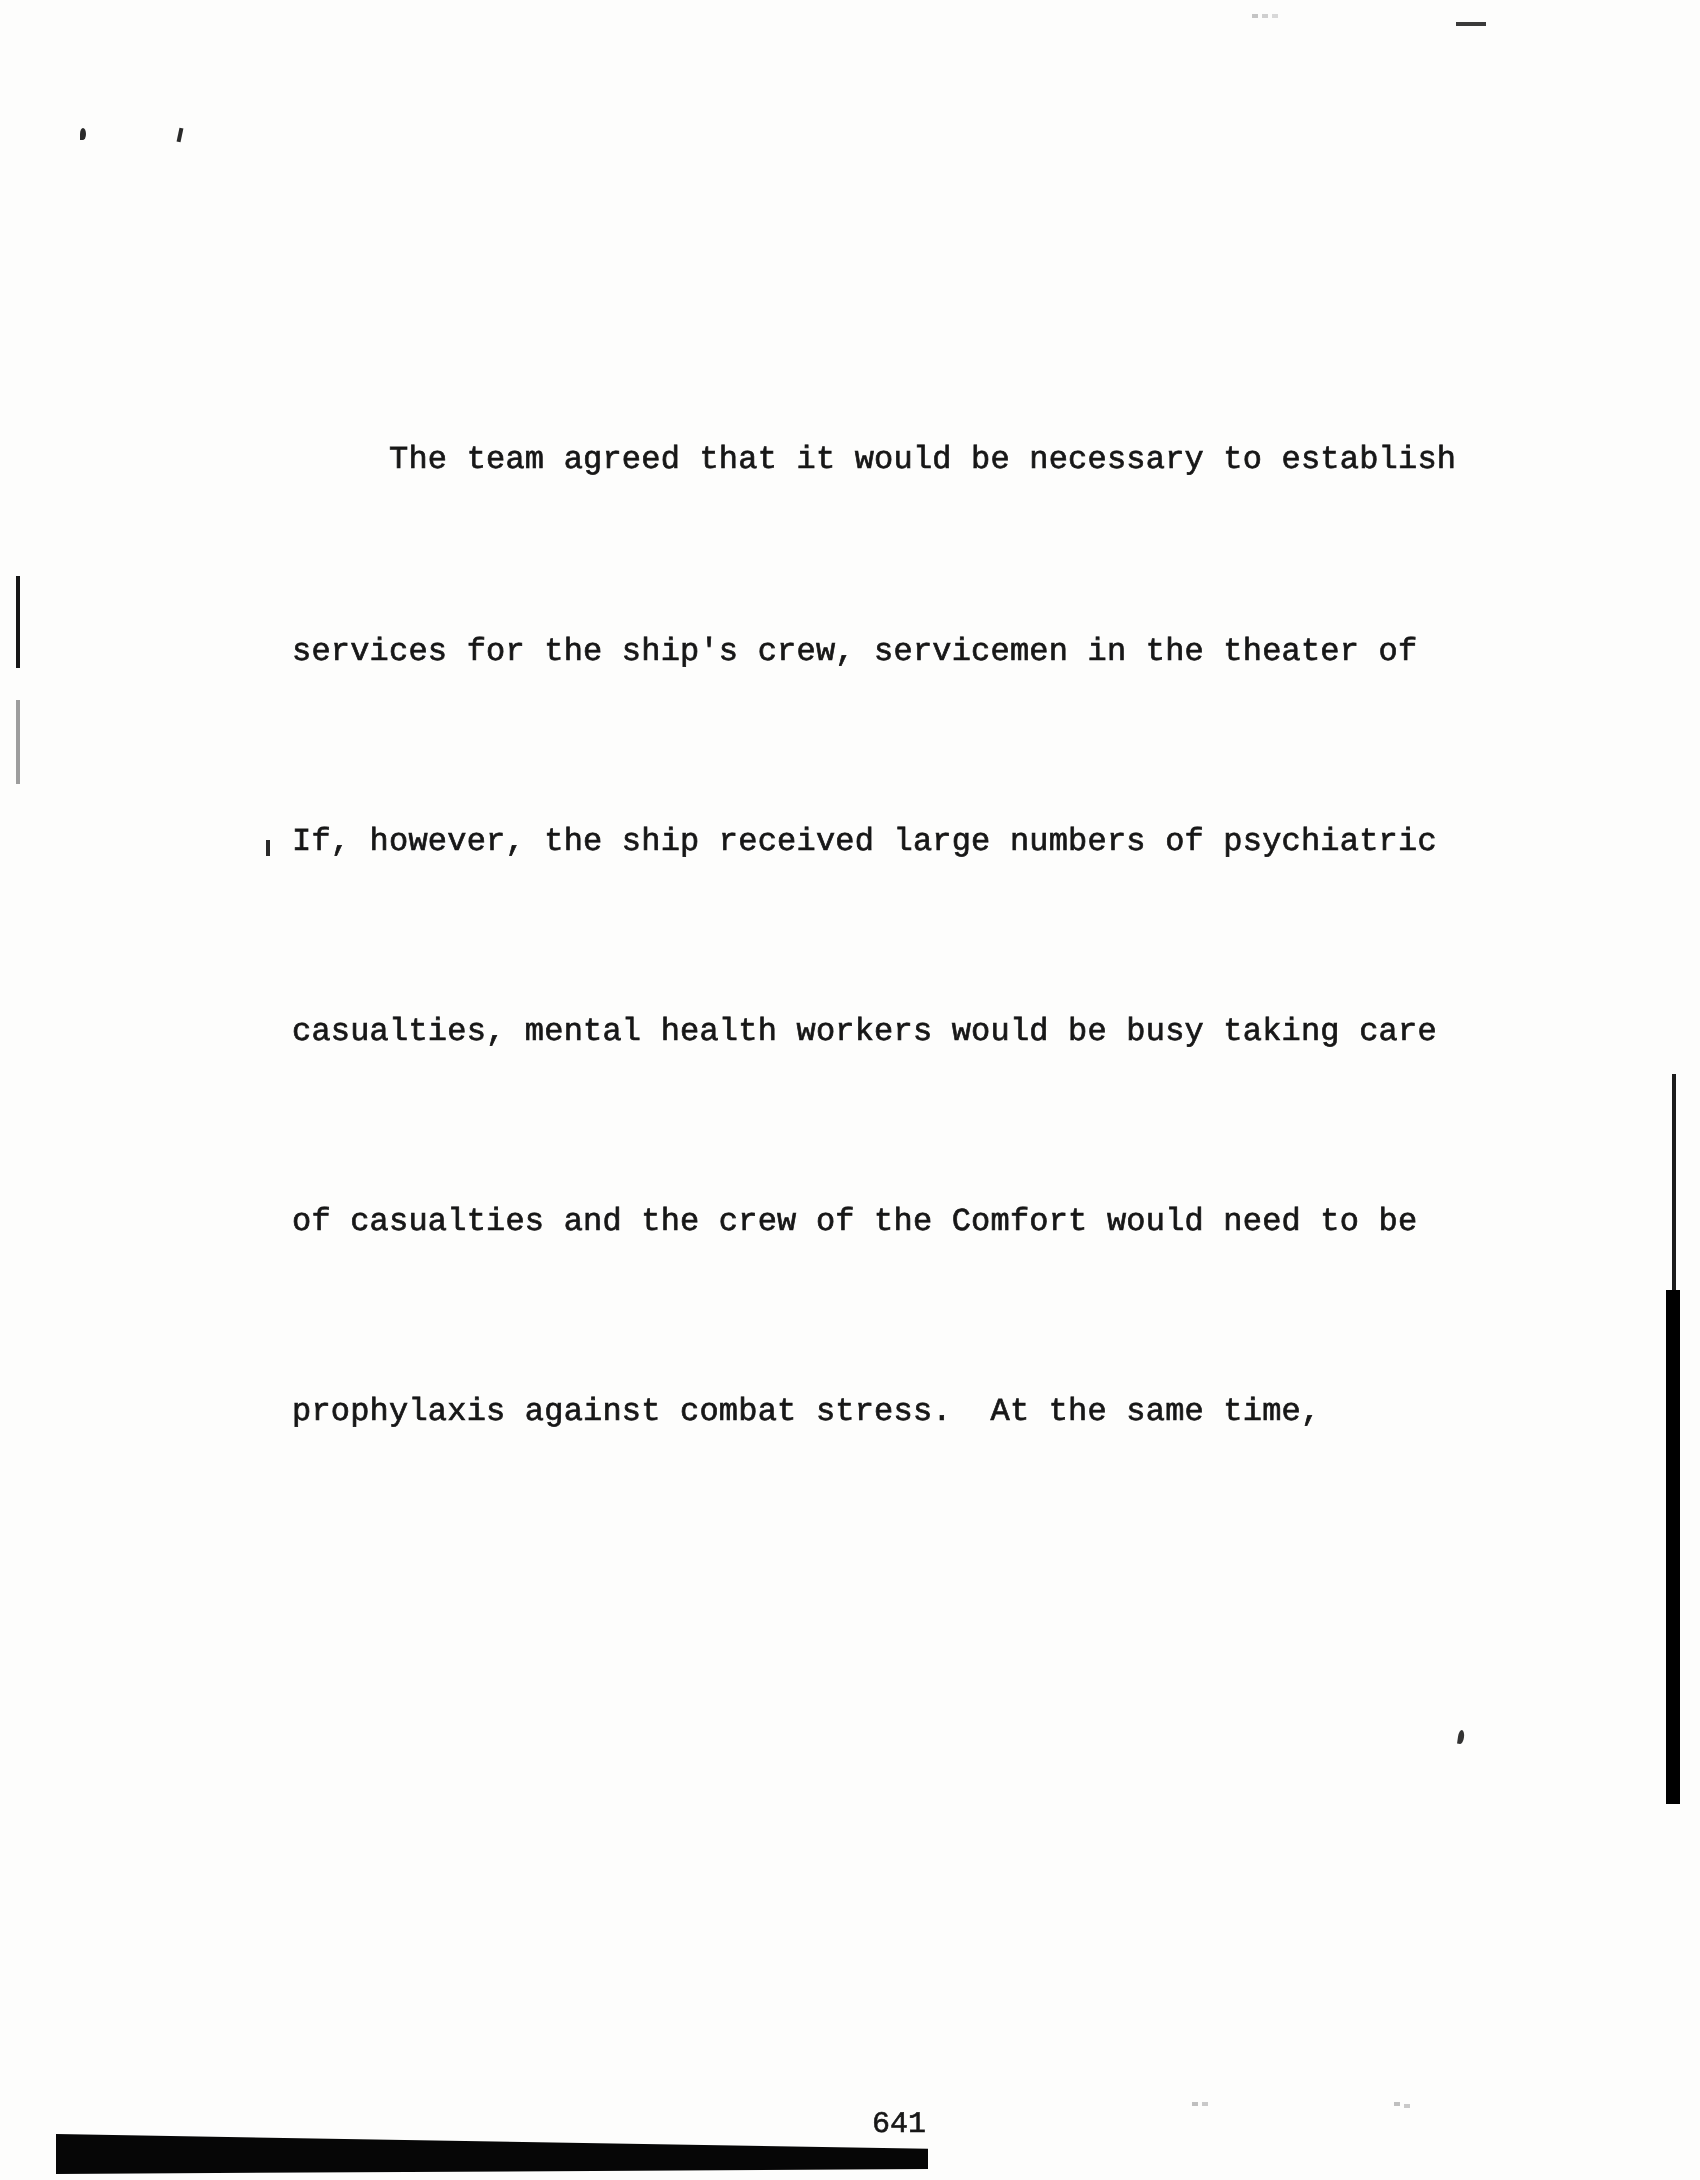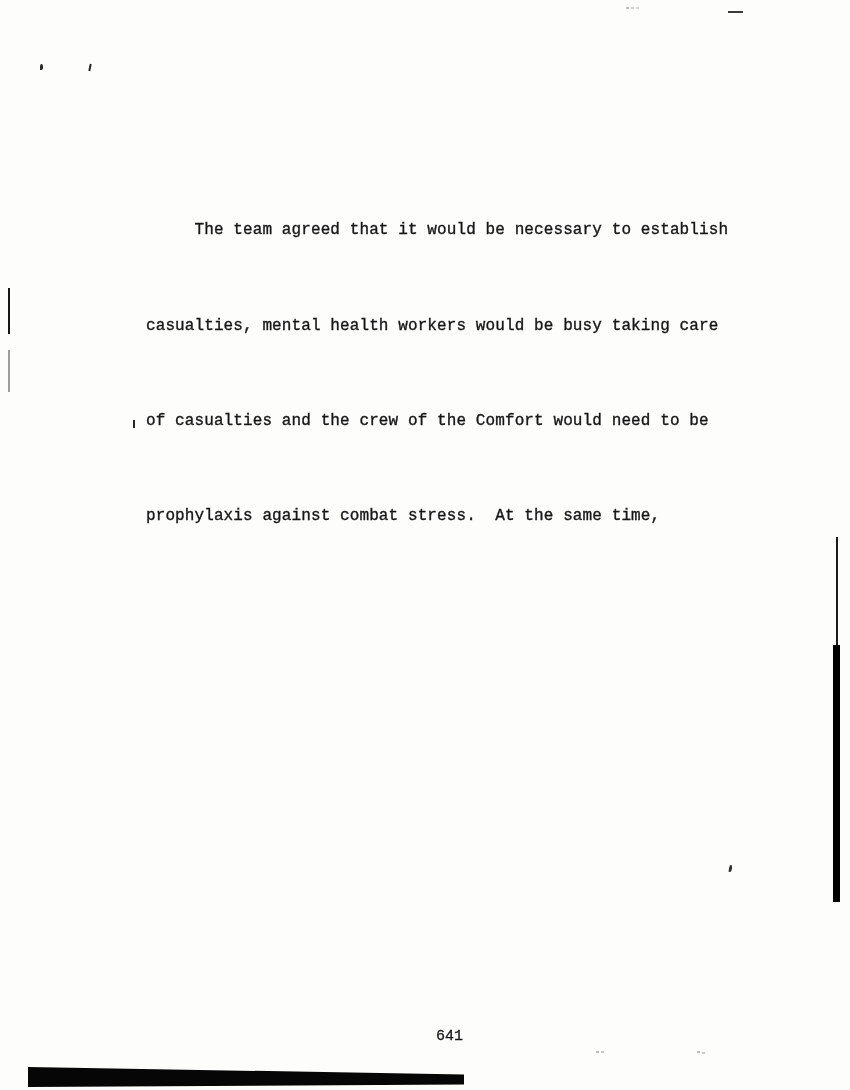--- a/index.html
+++ b/index.html
@@ -26,21 +26,21 @@
     color: #171717;
     -webkit-text-stroke: 0.35px #171717;
   }
   .text-line {
     height: 31.7px;
     font-family: Liberation Mono, monospace;
   }
   .page-number {
     position: absolute;
     left: 436px;
-    top: 1028px;
+    top: 1054px;
     font-size: 15px;
     color: #171717;
     text-align: center;
     -webkit-text-stroke: 0.3px #171717;
   }
   
   .artifact { position: absolute; }
   .dash-top-right { left: 728px; top: 11px; width: 15px; height: 2px; background: #3a3a3a; }
   .speck-1 { left: 40px; top: 64px; width: 3px; height: 6px; background: #2a2a2a; border-radius: 50% 50% 50% 0; }
   .speck-2 { left: 89px; top: 64px; width: 2px; height: 7px; background: #2a2a2a; transform: rotate(12deg); }
@@ -56,20 +56,22 @@
   .dots-bottom-1 { left: 596px; top: 1051px; width: 3px; height: 2px; background: #bfbfbf; box-shadow: 5px 0 0 #c9c9c9; }
   .dots-bottom-2 { left: 697px; top: 1051px; width: 3px; height: 2px; background: #bfbfbf; box-shadow: 5px 1px 0 #c9c9c9; }
 </style>
 </head>
 <body>
 
 <div class="page">
 
   <div class="text-block">
     <div class="text-line">     The team agreed that it would be necessary to establish</div>
+    <div class="text-line">services for the ship's crew, servicemen in the theater of</div>
+    <div class="text-line">If, however, the ship received large numbers of psychiatric</div>
     <div class="text-line">casualties, mental health workers would be busy taking care</div>
     <div class="text-line">of casualties and the crew of the Comfort would need to be</div>
     <div class="text-line">prophylaxis against combat stress.  At the same time,</div>
     
     
     
     
     
     
     

